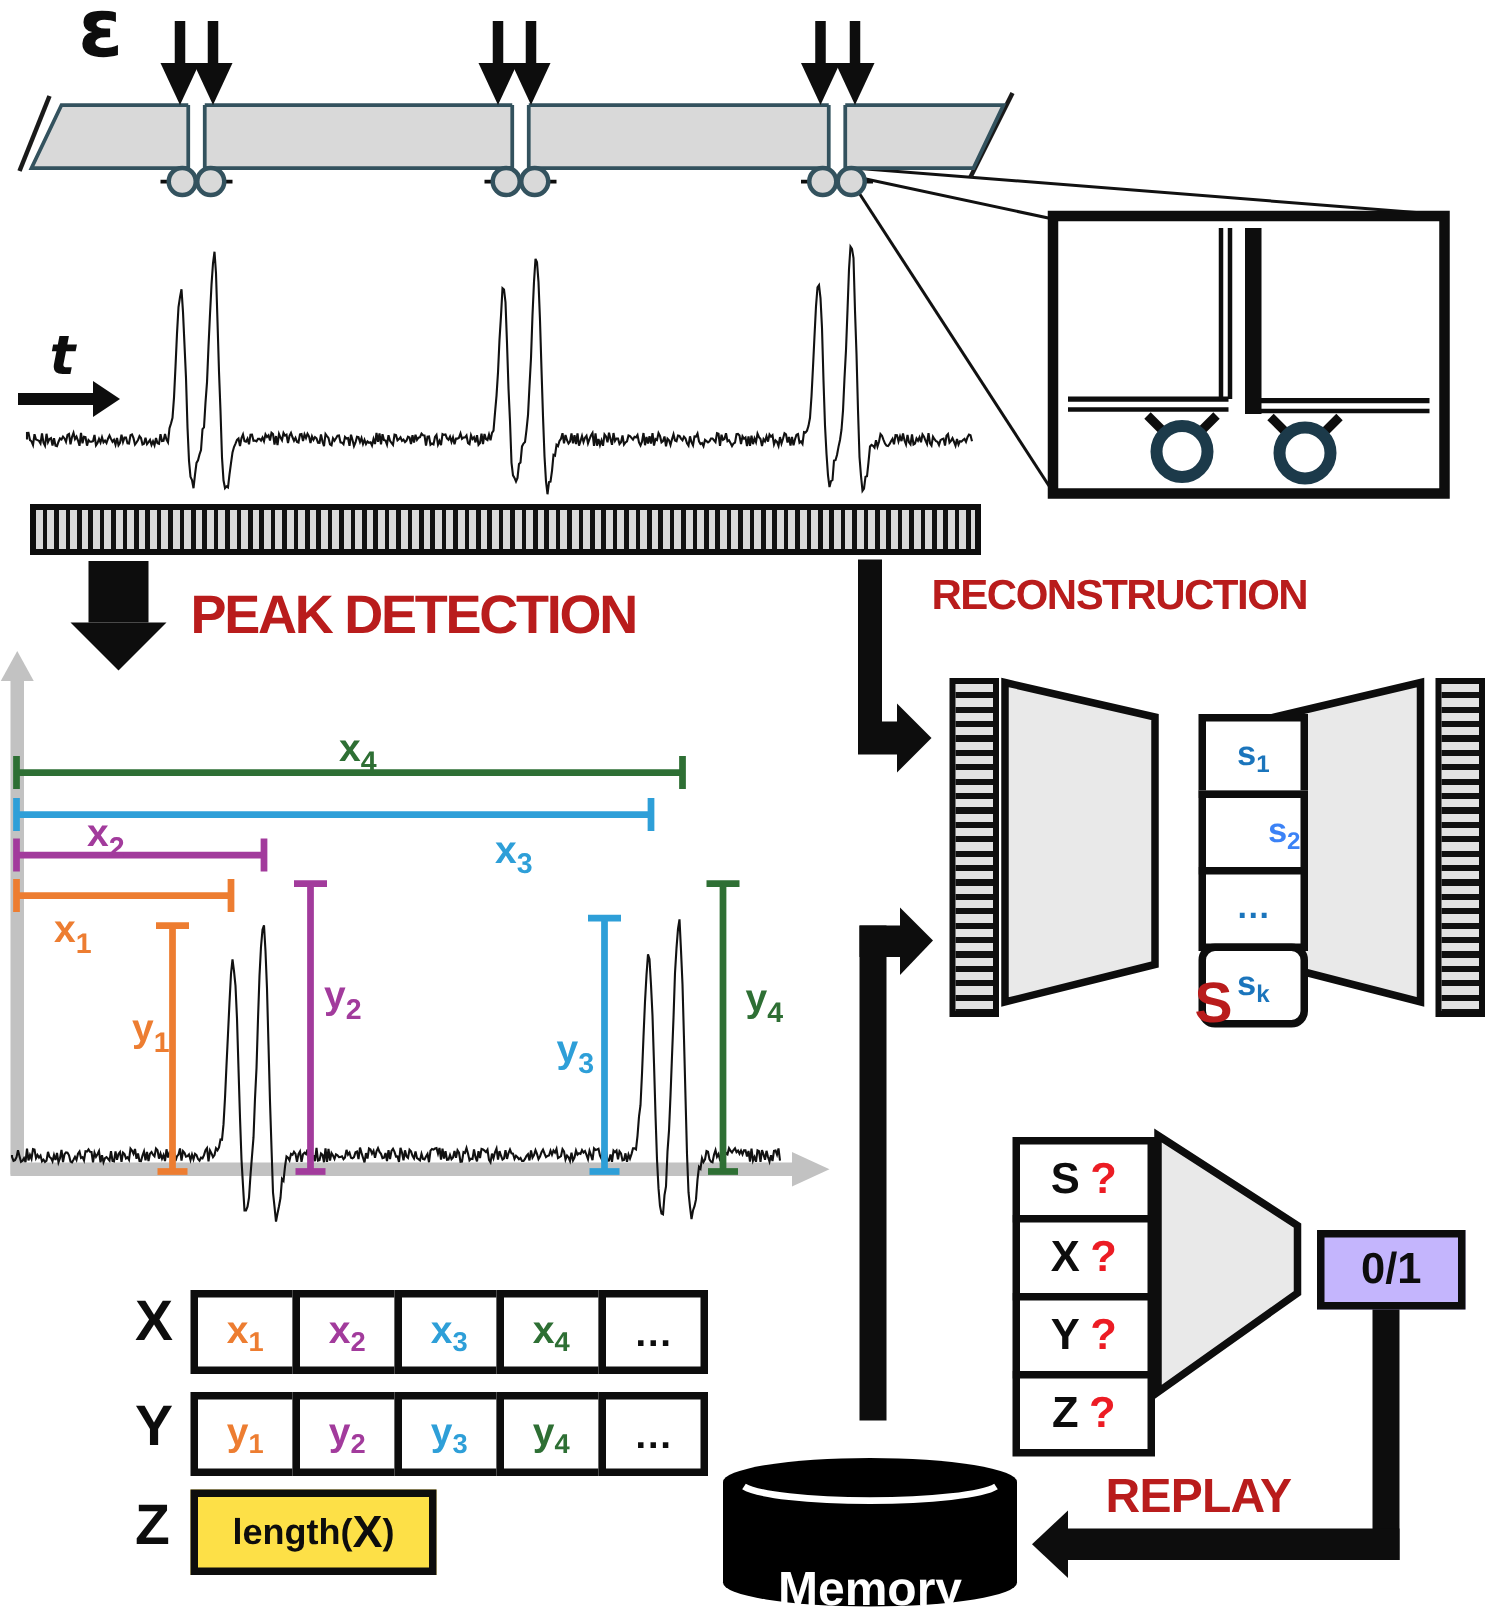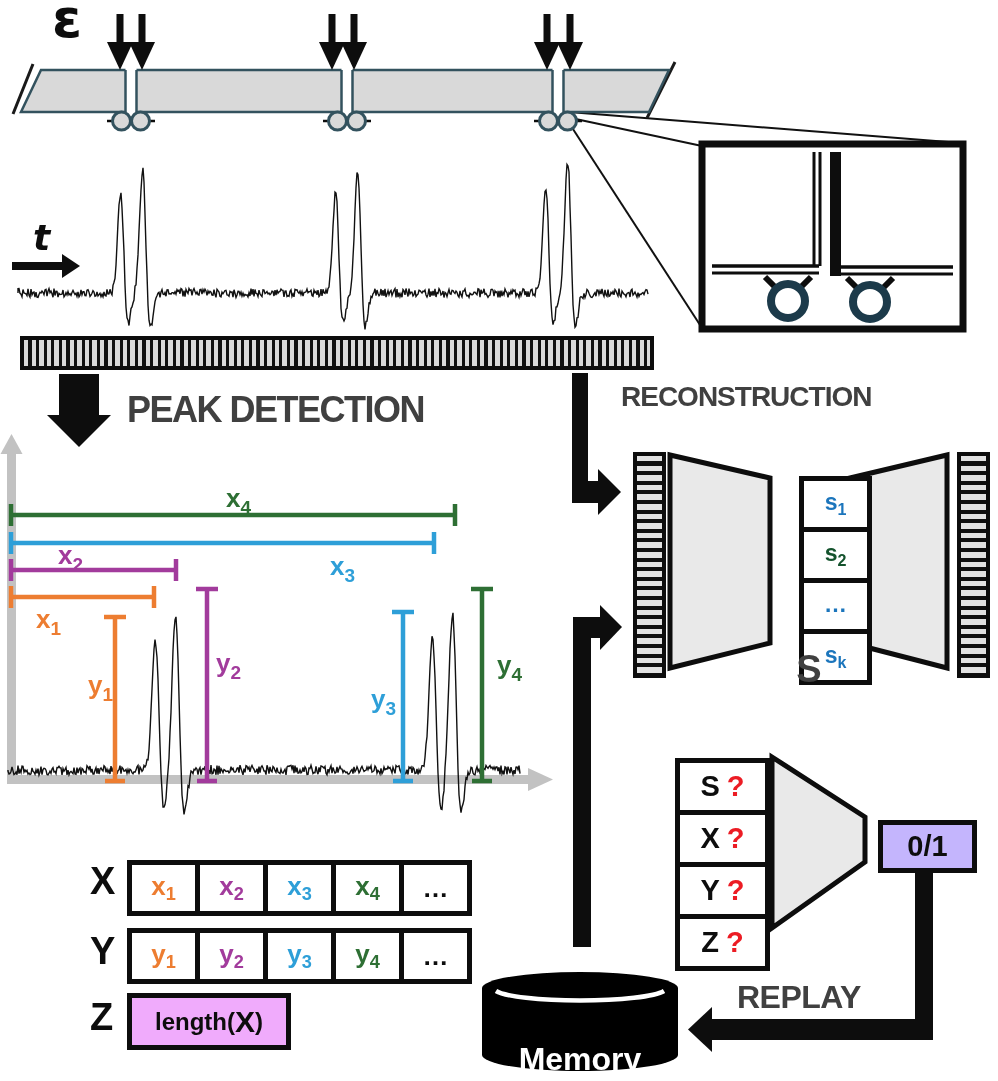--- a/index.html
+++ b/index.html
@@ -1,20 +1,20 @@
 <!DOCTYPE html>
 <html><head>
 <meta charset="utf-8">
 <style>
   html,body{margin:0;padding:0;background:#fff;}
   #canvas{position:relative;width:998px;height:1081px;background:#fff;overflow:hidden;
           font-family:"Liberation Sans",sans-serif;color:#0d0d0d;}
   #scene{position:absolute;left:0;top:0;}
   .abs{position:absolute;white-space:nowrap;}
-  .title{font-weight:700;color:#404040;}
+  .title{font-weight:700;color:#b91c1c;}
   .greek{font-family:"DejaVu Sans",sans-serif;font-weight:700;}
   .ital{font-style:italic;font-family:"DejaVu Sans",sans-serif;font-weight:700;}
   .stripebar-h{border:4px solid #0d0d0d;
      background:repeating-linear-gradient(90deg,#d9d9d9 0 4.5px,#101010 4.5px 7.6px);}
   .ladder{border:4px solid #0d0d0d;
      background:repeating-linear-gradient(180deg,#e2e2e2 0 5.5px,#101010 5.5px 9.6px);}
   .row{display:flex;}
   .cell{width:63px;height:46px;border:5px solid #0d0d0d;background:#fff;
         display:flex;align-items:center;justify-content:center;
         font-weight:700;font-size:26px;}
@@ -23,21 +23,21 @@
   .codecell{width:63px;height:46px;border:5px solid #0d0d0d;background:#fff;
         display:flex;align-items:center;justify-content:center;
         font-weight:700;font-size:23px;}
   .codecell + .codecell{margin-top:-5px;}
   .clscell{width:85px;height:47px;border:5px solid #0d0d0d;background:#fff;
         display:flex;align-items:center;justify-content:center;gap:7px;
         font-weight:700;font-size:29px;}
   .clscell + .clscell{margin-top:-5px;}
   .outbox{border:5px solid #0d0d0d;background:#c4b5fd;display:flex;align-items:center;
         justify-content:center;font-weight:700;font-size:29px;}
-  .zbox{border:5px solid #0d0d0d;background:#f0abfc;display:flex;align-items:center;
+  .zbox{border:5px solid #0d0d0d;background:#fde047;display:flex;align-items:center;
         justify-content:center;font-weight:700;}
   .arraylabel{font-weight:700;font-size:38px;}
   svg text{font-family:"Liberation Sans",sans-serif;}
   .svglabel{font-weight:700;font-size:26px;}
   .svgsub{font-size:19px;font-weight:700;}
 </style>
 </head>
 <body>
 
 <div id="canvas">
@@ -254,27 +254,27 @@
 
 <div class="abs title" style="left:621px;top:383px;font-size:28px;letter-spacing:-1px;line-height:1;">RECONSTRUCTION</div>
 
 <div class="abs ladder" style="left:633px;top:452px;width:25px;height:218px;"></div>
 <div class="abs ladder" style="left:957px;top:452px;width:25px;height:218px;"></div>
 
 <div class="abs" style="left:799px;top:476px;">
   <div class="codecell" style="color: rgb(27, 117, 188);">
     <span><span>s</span><span class="sub">1</span></span>
   </div>
-  <div class="codecell" style="color: #14532d;">
+  <div class="codecell" style="color: #3b82f6; justify-content: flex-end;">
     <span><span>s</span><span class="sub">2</span></span>
   </div>
   <div class="codecell" style="color: rgb(27, 117, 188);">
     <span><span>…</span><span class="sub"></span></span>
   </div>
-  <div class="codecell" style="color: rgb(27, 117, 188);">
+  <div class="codecell" style="color: rgb(27, 117, 188); border-radius: 11px;">
     <span><span>s</span><span class="sub">k</span></span>
   </div>
 </div>
 <div class="abs title" style="left:769px;top:650px;width:80px;text-align:center;font-size:38px;line-height:1;">S</div>
 
 
 <div class="abs" style="left:675px;top:758px;">
   <div class="clscell">
     <span>S</span>
         <span style="color: rgb(236, 28, 36);">?</span>

